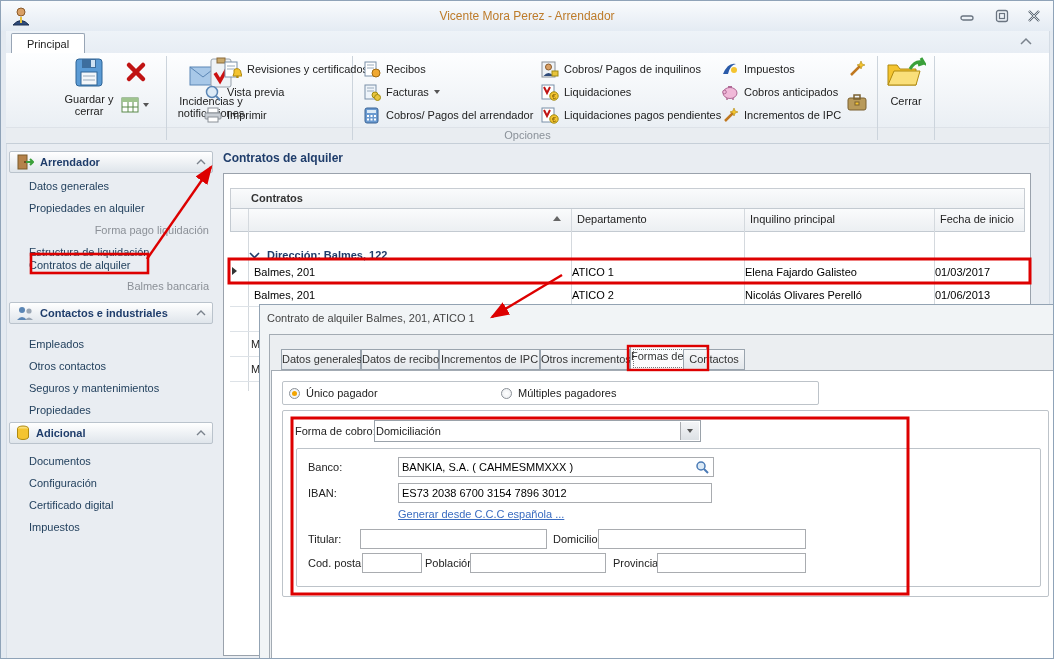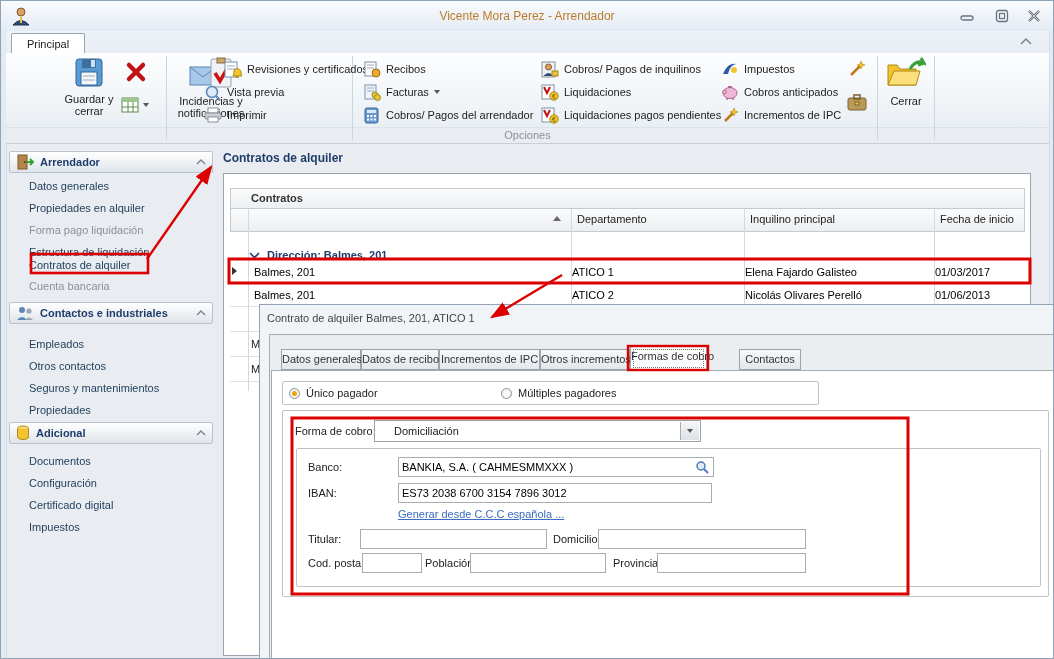--- a/index.html
+++ b/index.html
@@ -24,21 +24,21 @@
   .bigbtn{display:flex;flex-direction:column;align-items:center;justify-content:flex-start;text-align:center;border:1px solid transparent;border-radius:2px;}
   .biglabel{margin-top:2px;line-height:12px;}
   .smallbtn{height:20px;display:flex;align-items:center;gap:5px;cursor:default;}
   .smallbtn .lbl{white-space:nowrap;}
   .caret{width:0;height:0;border-left:3px solid transparent;border-right:3px solid transparent;border-top:4px solid #555;display:inline-block;}
 
   
   .sechead{left:8px;width:204px;height:22px;background:linear-gradient(#ffffff,#dfe5eb);border:1px solid #bac3cc;border-radius:2px;display:flex;align-items:center;gap:6px;padding:0 6px;box-sizing:border-box;font-weight:bold;color:#1f3d6b;}
   .sechead .chev{margin-left:auto;}
   .sideitem{left:28px;width:180px;height:18px;color:#24425f;cursor:pointer;white-space:nowrap;}
-  .sideitem.dim{color:#8b9097;}
+  .sideitem.dim{color:#8b9097;text-align:right;}
 
   
   .pagetitle{left:222px;top:150px;font-weight:bold;color:#1f3d6b;font-size:12px;}
   .panel{left:222px;top:172px;width:808px;height:483px;background:#fff;border:1px solid #9aa2ac;box-sizing:border-box;}
   .bandrow{left:229px;top:187px;width:795px;height:21px;background:linear-gradient(#fafbfc,#edf0f3);border:1px solid #c8cdd3;box-sizing:border-box;font-weight:bold;color:#333;line-height:19px;padding-left:20px;}
   .hdrrow{left:229px;top:207px;width:795px;height:24px;background:linear-gradient(#fafbfc,#eceff2);border:1px solid #c3cad1;box-sizing:border-box;color:#444;}
   .hcell{top:212px;white-space:nowrap;}
   .tvline{width:1px;background:#d4d9de;}
   .trow{height:22px;color:#000;}
   .tcell{white-space:nowrap;}
@@ -53,21 +53,21 @@
   .tabhost{left:268px;top:333px;width:786px;height:326px;background:#ebeef1;border:1px solid #a3abb3;border-right:none;border-bottom:none;box-sizing:border-box;}
   .dtab{top:348px;height:21px;background:linear-gradient(#f7f8fa,#e3e7eb);border:1px solid #9aa4ae;box-sizing:border-box;text-align:center;line-height:19px;color:#333;white-space:nowrap;}
   .dtab.active{top:345px;height:25px;background:#fbfcfd;border-bottom-color:#fbfcfd;}
   .dtab.active .focusdot{position:absolute;left:2px;right:2px;top:2px;bottom:2px;border:1px dotted #777;}
   .page{left:270px;top:369px;width:784px;height:290px;background:#fff;border:1px solid #a3abb3;border-right:none;border-bottom:none;box-sizing:border-box;}
   .gbox{border:1px solid #bdc3c9;border-radius:2px;background:#fff;box-sizing:border-box;}
   .flabel{color:#222;white-space:nowrap;}
   .tinput{position:absolute;border:1px solid #a9acb0;background:#fff;font:11px "Liberation Sans",sans-serif;padding:0 3px;box-sizing:border-box;height:20px;}
   .radio{width:11px;height:11px;border:1px solid #8a9097;border-radius:50%;background:radial-gradient(#fff,#e8ebee);box-sizing:border-box;position:relative;}
   .radio.sel:after{content:"";position:absolute;left:2px;top:2px;width:5px;height:5px;border-radius:50%;background:#f2a400;}
-  .combo{position:absolute;border:1px solid #9aa2aa;background:#fff;box-sizing:border-box;height:22px;line-height:20px;padding-left:19px;}
+  .combo{position:absolute;border:1px solid #9aa2aa;background:#fff;box-sizing:border-box;height:22px;line-height:20px;padding-left:1px;}
   .combobtn{position:absolute;right:1px;top:1px;width:18px;height:18px;background:linear-gradient(#f4f5f7,#dde1e5);border-left:1px solid #a9acb0;display:flex;align-items:center;justify-content:center;}
   .linktxt{color:#3a6cc0;text-decoration:underline;white-space:nowrap;cursor:pointer;}
   .lensbtn{position:absolute;width:20px;height:18px;background:#fff;display:flex;align-items:center;justify-content:center;cursor:pointer;}
 
   .overlay{left:0;top:0;pointer-events:none;z-index:50;}
 </style>
 </head>
 <body>
 
 <div class="ab titlebar"></div>
@@ -308,21 +308,21 @@
   <span>Arrendador</span>
   <span class="chev"><svg width="10" height="7">
         <path d="M1,5 L5,1 L9,5" fill="none" stroke="#7a828c" stroke-width="1.4"></path>
       </svg></span>
 </div>
 <div class="ab sideitem" style="top:179px;">Datos generales</div>
 <div class="ab sideitem" style="top:201px;">Propiedades en alquiler</div>
 <div class="ab sideitem dim" style="top:223px;">Forma pago liquidación</div>
 <div class="ab sideitem" style="top:245px;">Estructura de liquidación</div>
 <div class="ab sideitem" style="top:258px;">Contratos de alquiler</div>
-<div class="ab sideitem dim" style="top:279px;">Cuenta bancaria</div>
+<div class="ab sideitem dim" style="top:279px;">Balmes bancaria</div>
 
 <div class="ab sechead" style="top:301px;">
   <svg width="18" height="15">
       <circle cx="6" cy="4" r="3" fill="#5b86b5"></circle>
       <path d="M1,14 Q6,8 11,14 Z" fill="#5b86b5"></path>
       <circle cx="13" cy="5" r="2.6" fill="#9aa6b4"></circle>
       <path d="M9,14 Q13,9 17,14 Z" fill="#9aa6b4"></path>
     </svg>
   <span>Contactos e industriales</span>
   <span class="chev"><svg width="10" height="7">
@@ -360,21 +360,21 @@
 
 <div class="ab tvline" style="left:247px;top:208px;height:182px;"></div>
 <div class="ab tvline" style="left:570px;top:208px;height:96px;"></div>
 <div class="ab tvline" style="left:743px;top:208px;height:96px;"></div>
 <div class="ab tvline" style="left:933px;top:208px;height:96px;"></div>
 
 <div class="ab trow grouprow" style="left:248px;top:243px;width:760px;display:flex;align-items:center;gap:7px;">
   <svg width="11" height="8">
       <path d="M1,2 L5.5,6.5 L10,2" fill="none" stroke="#1f3d6b" stroke-width="1.6"></path>
     </svg>
-  <span>Dirección: Balmes, 201</span>
+  <span>Dirección: Balmes, 122</span>
 </div>
 
 <div class="ab" style="left:231px;top:266px;">
     <div class="rowptr"></div>
   </div>
 <div class="ab trow" style="left:229px;top:260px;width:795px;border-bottom:1px solid #dde2e7;display:flex;align-items:center;">
   <span class="tcell" style="margin-left:24px;width:318px;">Balmes, 201</span>
   <span class="tcell" style="width:173px;">ATICO 1</span>
   <span class="tcell" style="width:190px;">Elena Fajardo Galisteo</span>
   <span class="tcell">01/03/2017</span>
@@ -397,21 +397,21 @@
 <div class="ab tabhost"></div>
 
 <div class="ab dtab" style="left:280px;width:80px;">Datos generales</div>
 <div class="ab dtab" style="left:360px;width:78px;">Datos de recibo</div>
 <div class="ab dtab" style="left:438px;width:101px;">Incrementos de IPC</div>
 <div class="ab dtab" style="left:539px;width:90px;">Otros incrementos</div>
 <div class="ab dtab active" style="left:629px;width:77px;">
   <span class="focusdot"></span>
   <span>Formas de cobro</span>
 </div>
-<div class="ab dtab" style="left:738px;width:62px;">Contactos</div>
+<div class="ab dtab" style="left:682px;width:62px;">Contactos</div>
 
 <div class="ab page"></div>
 
 <div class="ab gbox" style="left:281px;top:380px;width:537px;height:24px;"></div>
 <div class="ab" style="left:288px;top:386px;display:flex;align-items:center;gap:6px;">
   <span class="radio sel"></span>
   <span>Único pagador</span>
 </div>
 <div class="ab" style="left:500px;top:386px;display:flex;align-items:center;gap:6px;">
   <span class="radio"></span>

